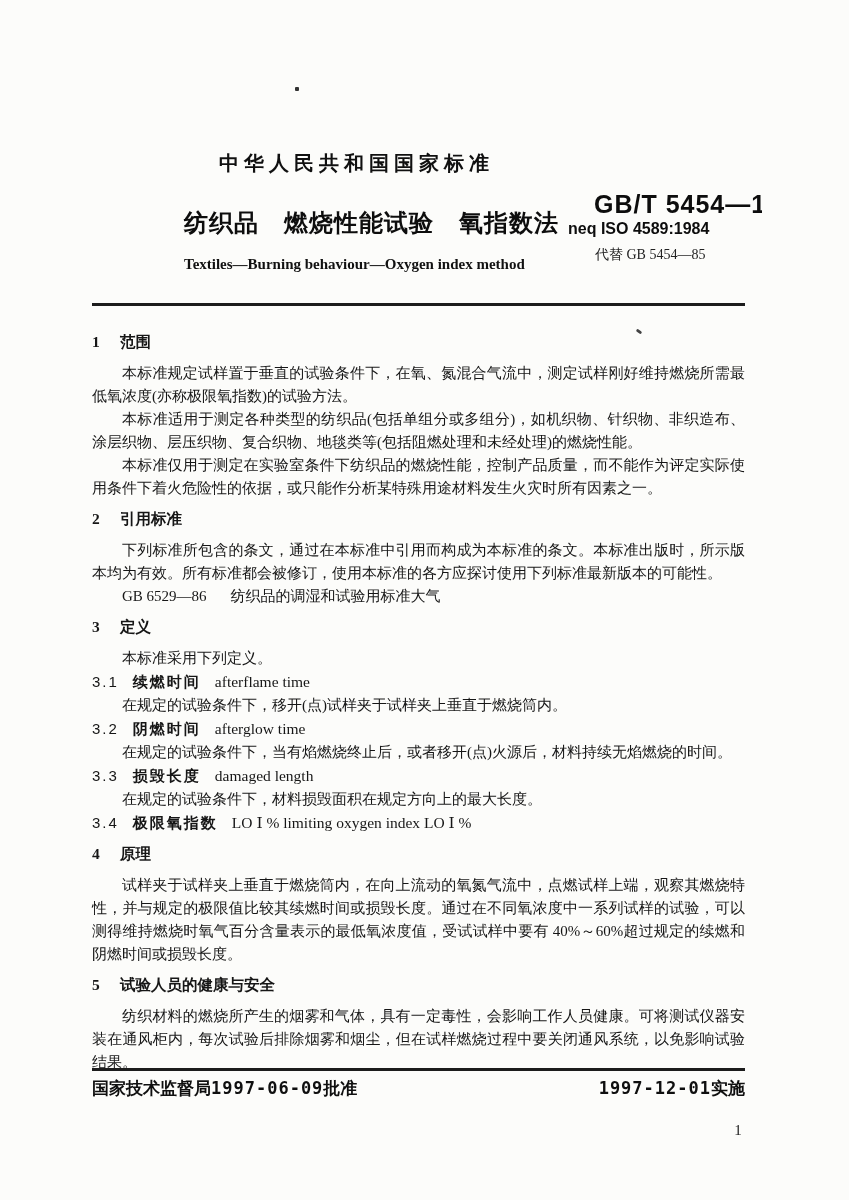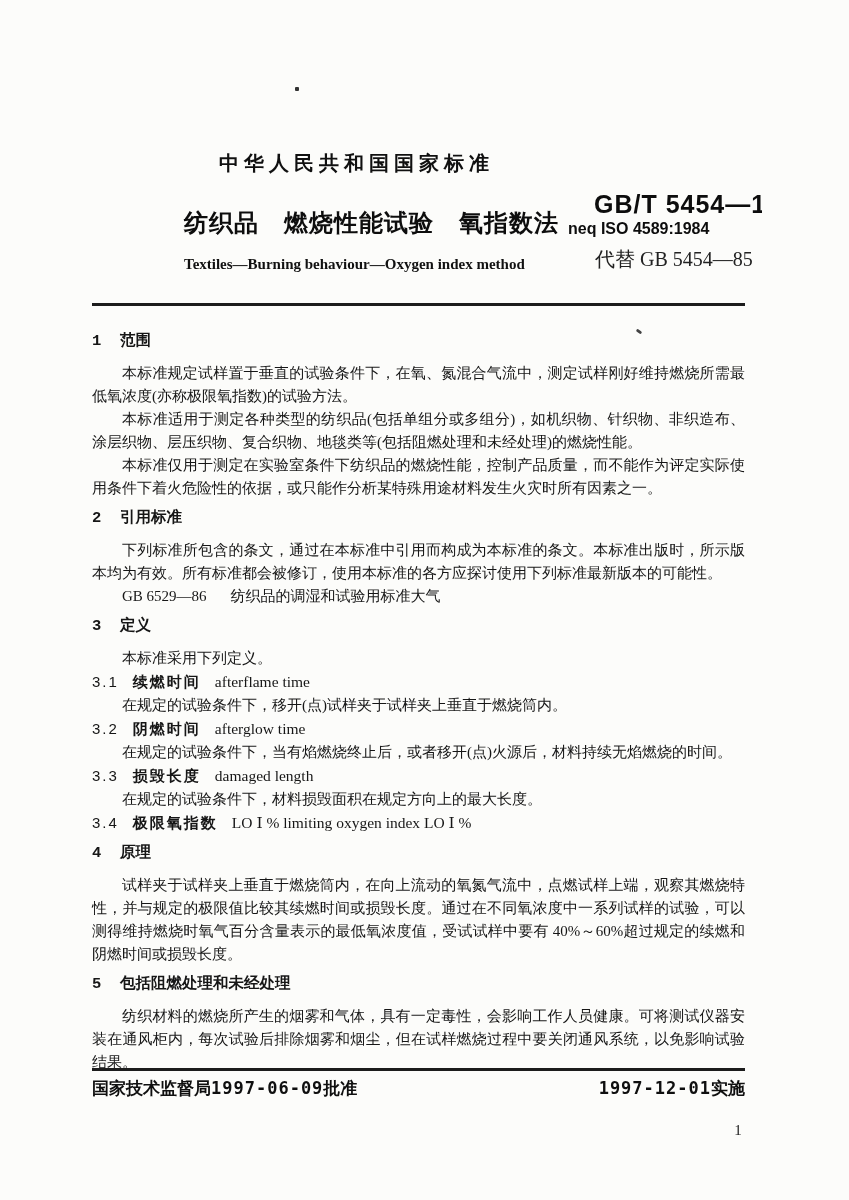--- a/index.html
+++ b/index.html
@@ -37,35 +37,35 @@
     font-family: "Liberation Sans", "DejaVu Sans", sans-serif;
     font-weight: bold; font-size: 25px; letter-spacing: 1px;
     padding-left: 26px; white-space: nowrap; color: #0d0d0d;
   }
   .code-line2 {
     font-family: "Liberation Sans", "DejaVu Sans", sans-serif;
     font-weight: bold; font-size: 16px; margin-top: 1px;
     white-space: nowrap; color: #0d0d0d;
   }
   .code-line3 {
-    font-size: 20px; margin-top: 8px; padding-left: 27px;
+    font-size: 14px; margin-top: 8px; padding-left: 27px;
     white-space: nowrap; color: #222;
   }
   .rule-top {
     position: absolute; left: 92px; top: 303px;
     width: 653px; height: 3px; background: #1c1c1c;
   }
   
   .body {
     position: absolute; left: 92px; top: 316px; width: 653px;
     font-size: 15px; line-height: 23px;
     padding-top: 7px;
   }
   .sec-heading {
-    font-family: Liberation Mono, monospace;
+    font-family: Liberation Serif, serif;
     font-weight: bold; font-size: 15.5px;
     margin: 7px 0 9px 0; line-height: 23px;
   }
   .sec-heading .sec-num { display: inline-block; min-width: 14px; margin-right: 14px; }
   .body-para {
     margin: 0; text-indent: 2em; text-align: justify;
     line-height: 23px;
   }
   .ref-line { margin: 0; text-indent: 2em; line-height: 23px; }
   .ref-line .ref-title { margin-left: 1.6em; }
@@ -162,21 +162,21 @@
     <p class="subsec">
       <span class="subnum">3.4</span><span class="term-cn">极限氧指数</span><span class="term-en">LO Ⅰ % limiting oxygen index LO Ⅰ %</span>
     </p>
 
     <div class="sec-heading">
       <span class="sec-num">4</span><span>原理</span>
     </div>
     <p class="body-para">试样夹于试样夹上垂直于燃烧筒内，在向上流动的氧氮气流中，点燃试样上端，观察其燃烧特性，并与规定的极限值比较其续燃时间或损毁长度。通过在不同氧浓度中一系列试样的试验，可以测得维持燃烧时氧气百分含量表示的最低氧浓度值，受试试样中要有 40%～60%超过规定的续燃和阴燃时间或损毁长度。</p>
 
     <div class="sec-heading">
-      <span class="sec-num">5</span><span>包括阻燃处理和未经处理</span>
+      <span class="sec-num">5</span><span>试验人员的健康与安全</span>
     </div>
     <p class="body-para">纺织材料的燃烧所产生的烟雾和气体，具有一定毒性，会影响工作人员健康。可将测试仪器安装在通风柜内，每次试验后排除烟雾和烟尘，但在试样燃烧过程中要关闭通风系统，以免影响试验结果。</p>
 
   </div>
 
   <div class="rule-bottom"></div>
   <div class="footer-row">
     <div>
       <span>国家技术监督局</span><span class="date">1997-06-09</span><span>批准</span>
     </div>

